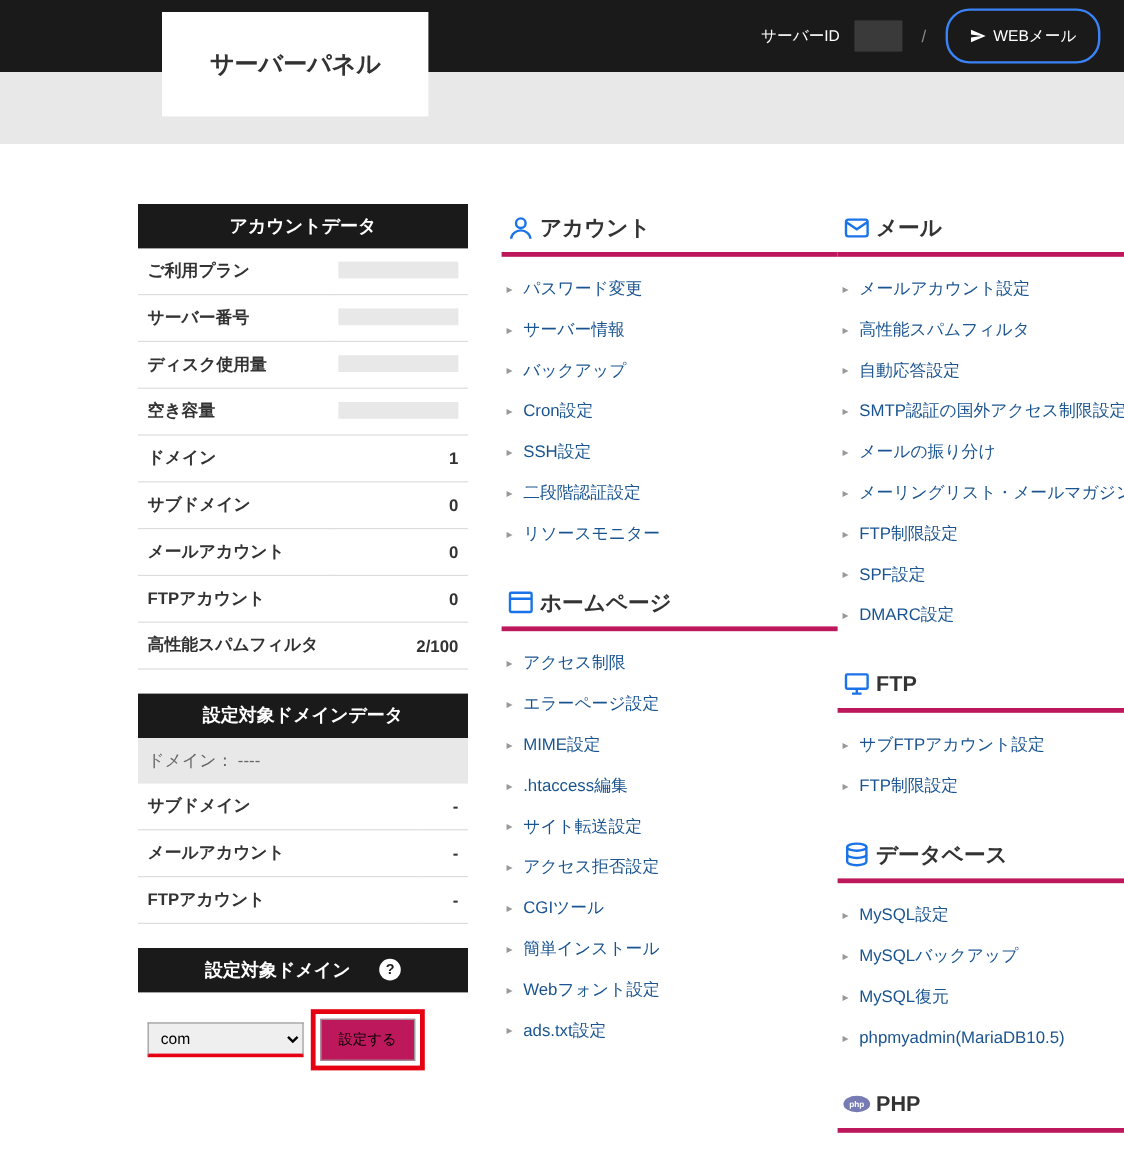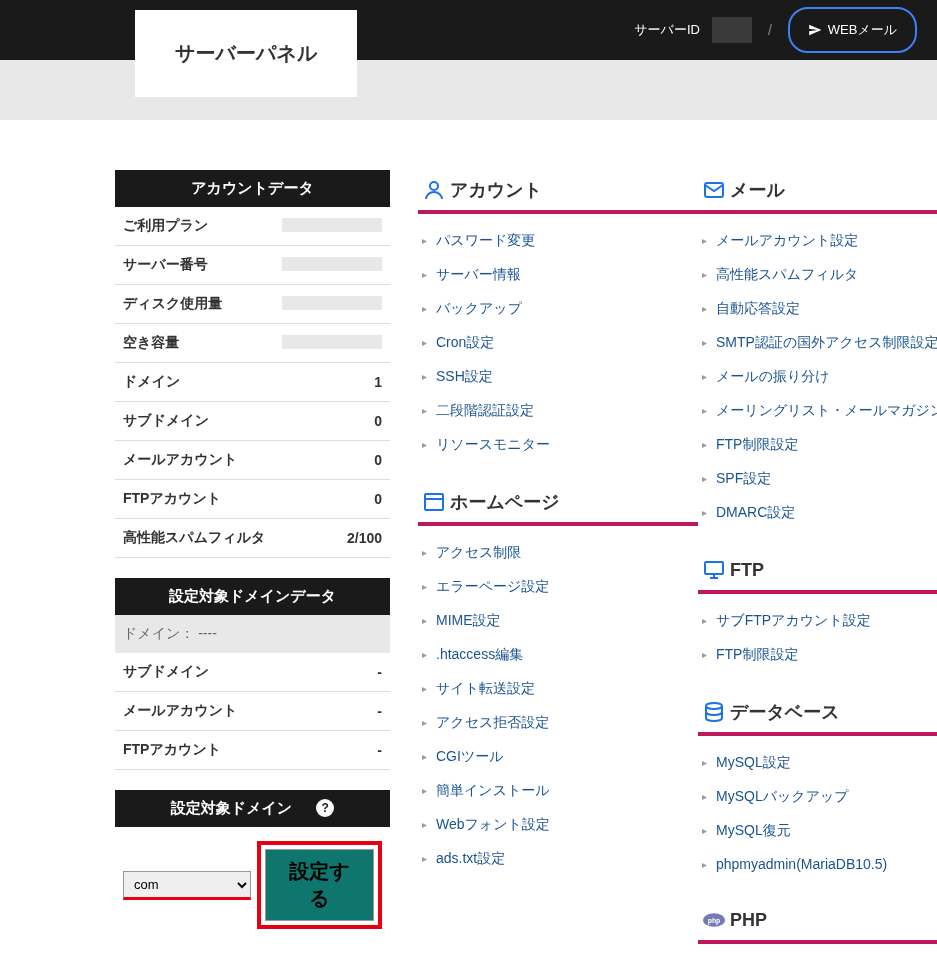--- a/index.html
+++ b/index.html
@@ -155,25 +155,24 @@
     }
     .domain-select {
       border: 1px solid #999;
       padding: 4px 6px;
       font-size: 13px;
       border-bottom: 3px solid #e60012;
       width: 130px;
     }
     .set-btn {
       border: 1px solid #999;
-      background: #0f766e;
+      background: #be185d;
       padding: 8px 14px;
-      font-size: 20px;
+      font-size: 12px;
       cursor: pointer;
-      font-weight: bold;
     }
     .main {
       display: flex;
       gap: 0;
       flex: 1;
     }
     .col {
       width: 280px;
     }
     .section {

